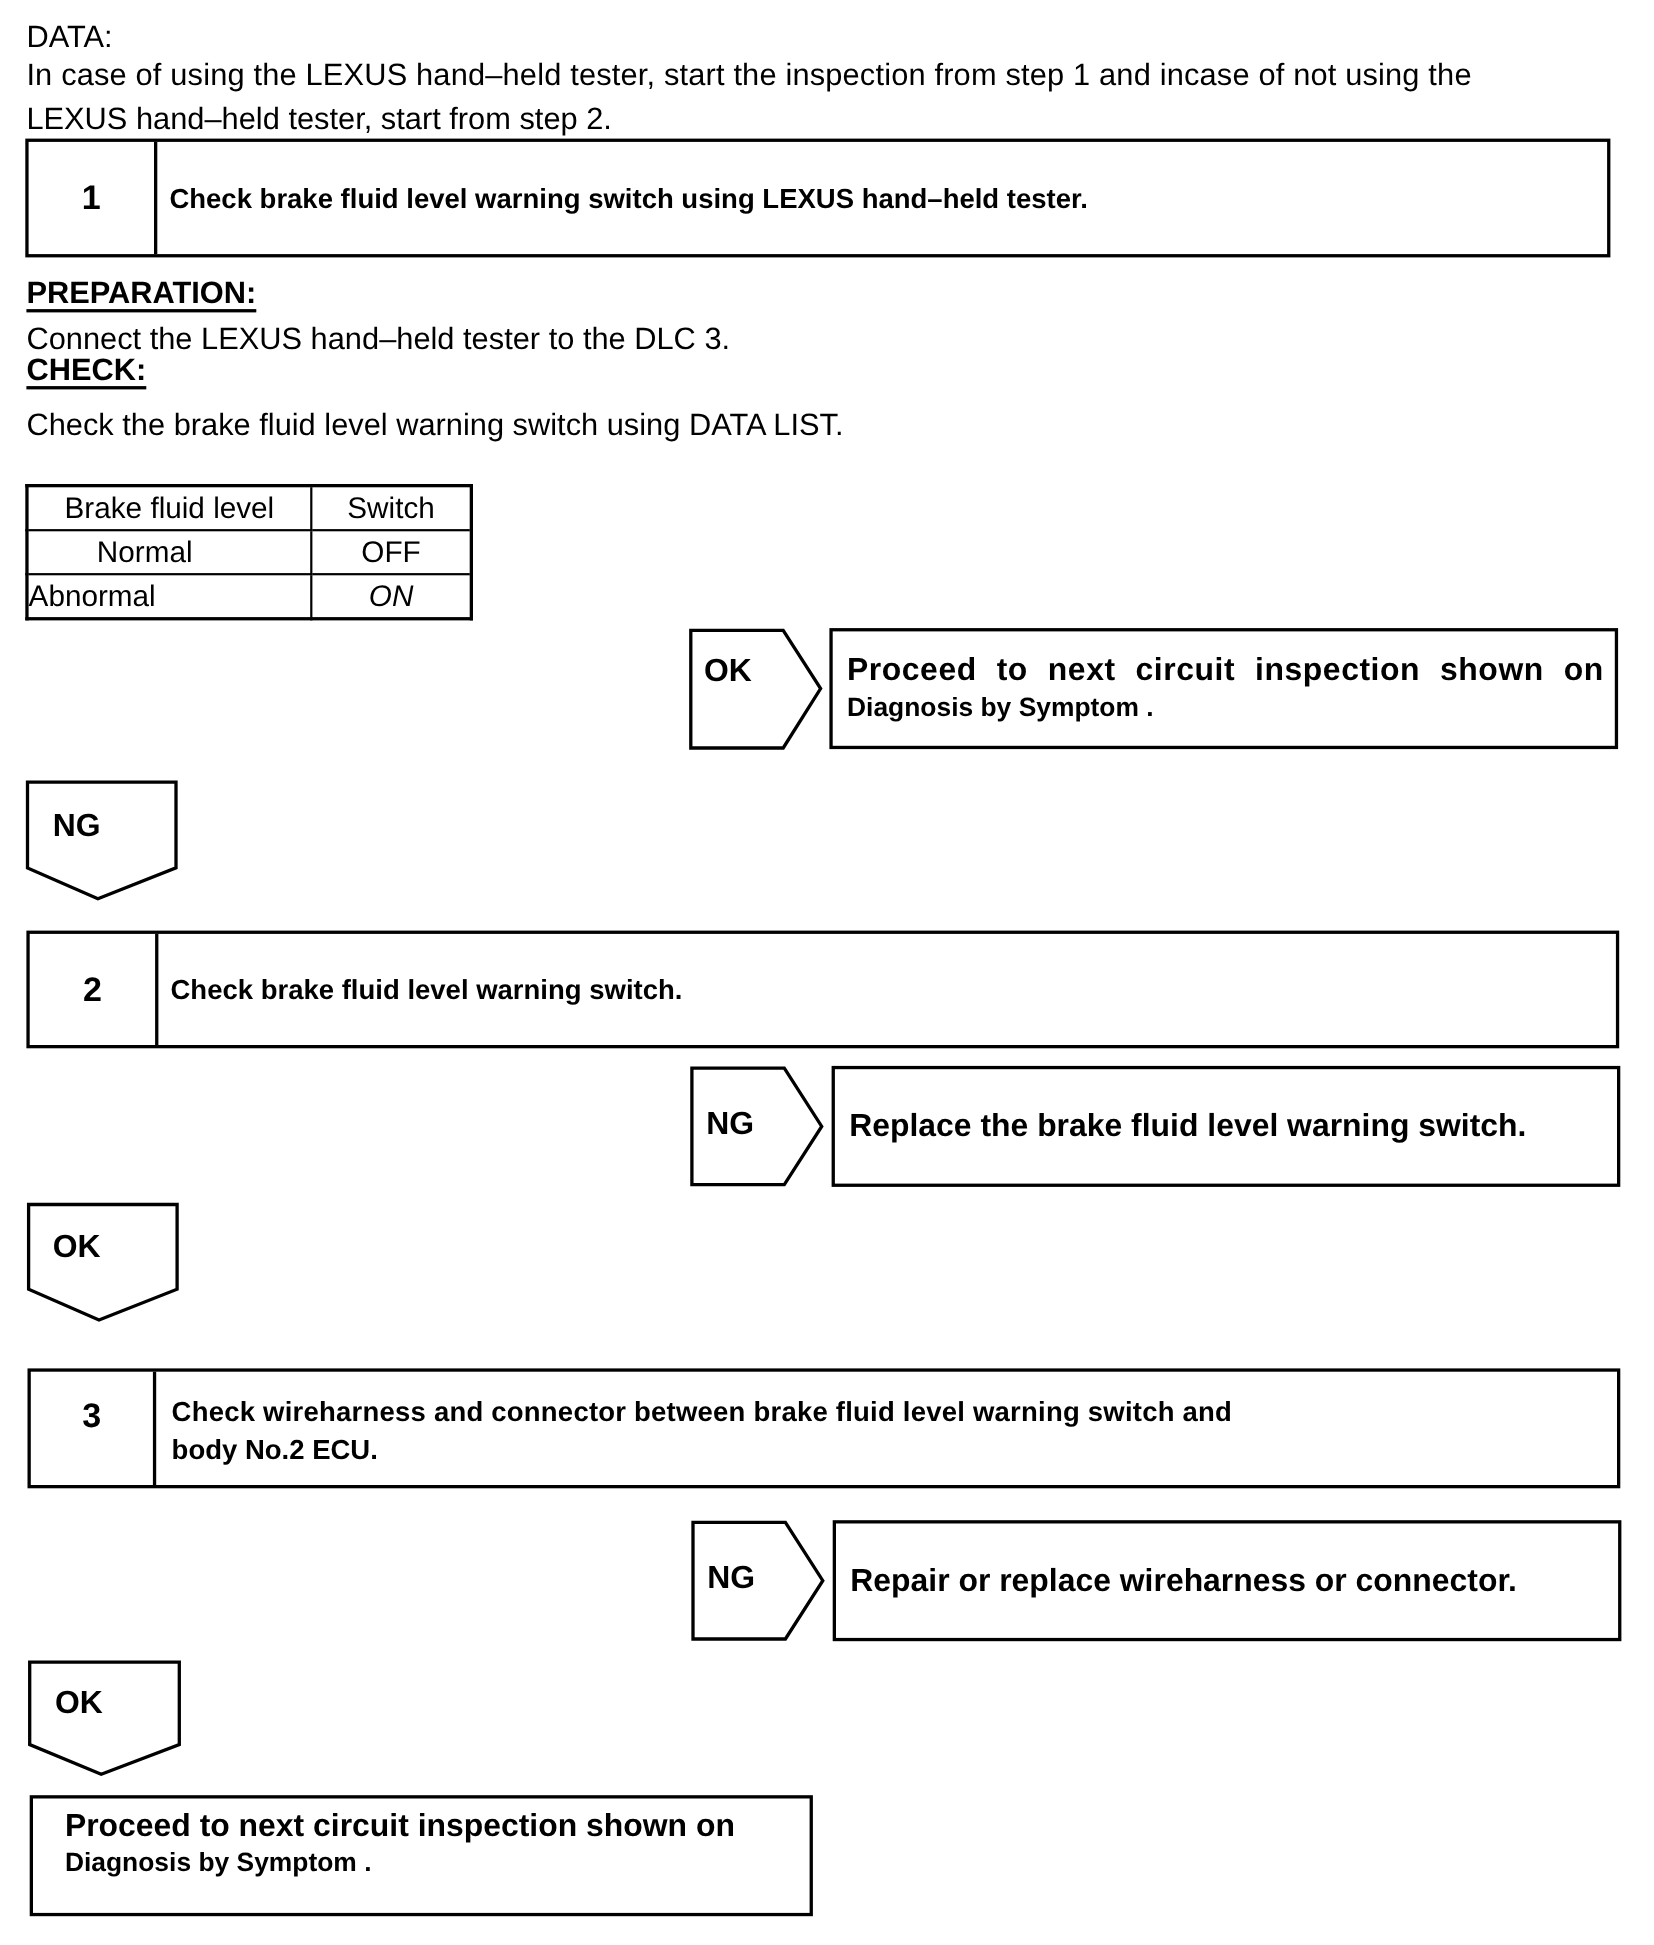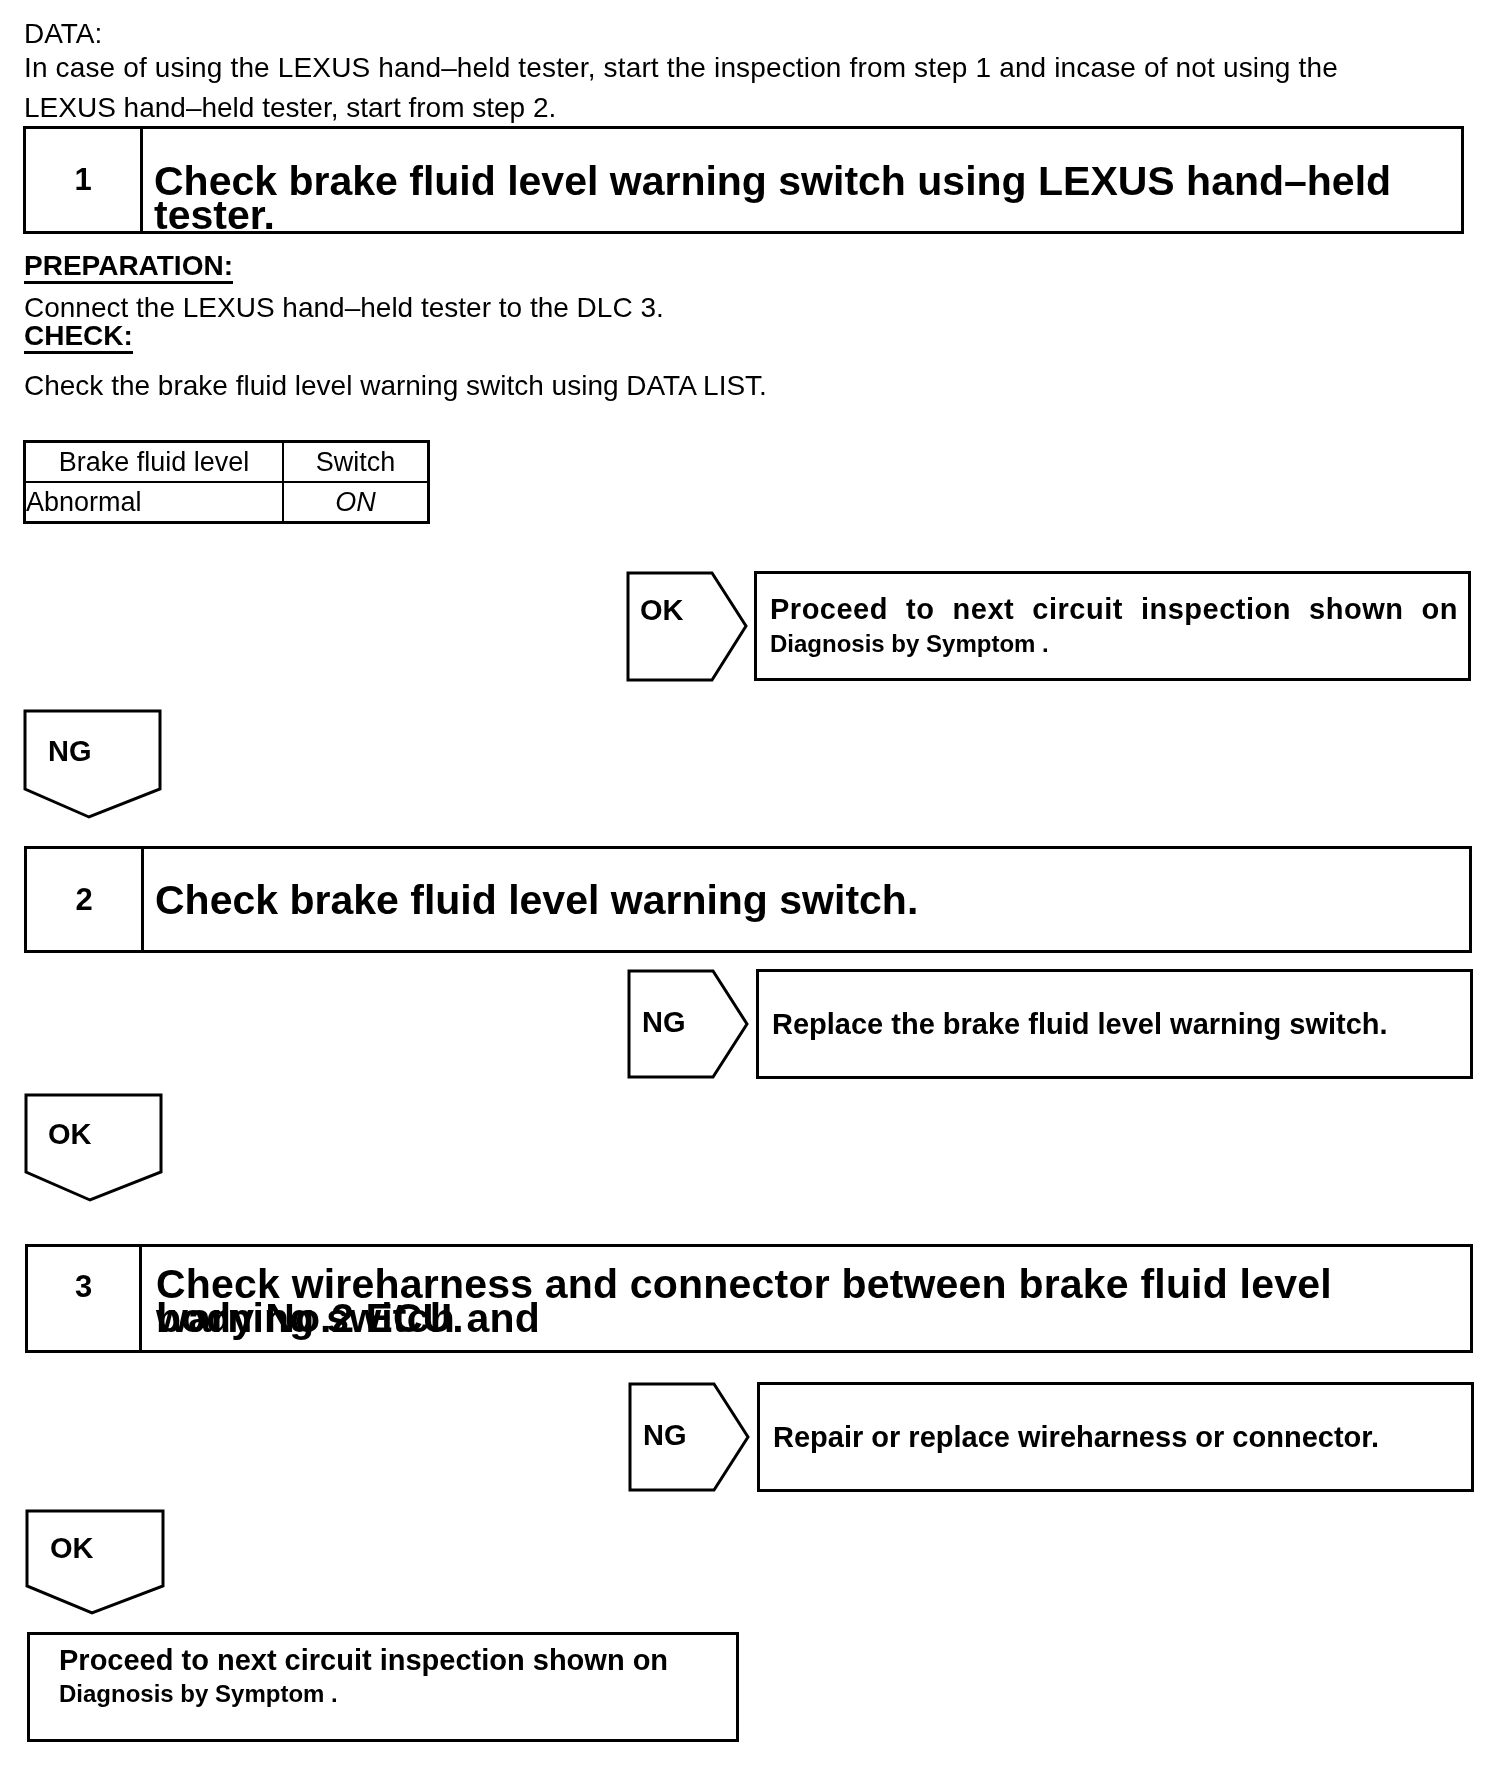--- a/index.html
+++ b/index.html
@@ -7,21 +7,21 @@
          font-family: "Liberation Sans", sans-serif; color: #000; }
   .abs { position: absolute; }
   .reg { font-size: 28px; line-height: 39px; white-space: nowrap; }
   .head { font-size: 28px; font-weight: bold; white-space: nowrap; line-height: 32px; }
   .ul { border-bottom: 3px solid #000; }
   .stepbox { position: absolute; border: 3px solid #000; box-sizing: border-box; }
   .stepnum { position: absolute; top: 0; bottom: 0; left: 0; width: 114px;
              border-right: 3px solid #000; display: flex; align-items: center;
              justify-content: center; font-weight: bold; font-size: 31px; }
   .steptext { position: absolute; left: 128px; right: 14px; font-weight: bold;
-              font-size: 41px; line-height: 34px; }
+              font-size: 25px; line-height: 34px; }
   .resbox { position: absolute; border: 3px solid #000; box-sizing: border-box; }
   .restext { position: absolute; left: 13px; right: 10px; font-weight: bold; }
   table.dl { position: absolute; border-collapse: collapse; }
   table.dl td { border: 2px solid #000; font-size: 27px; padding: 0; height: 38px; }
   table.dl { border: 3px solid #000; }
   svg.arr { position: absolute; overflow: visible; }
   .arrlabel { position: absolute; font-weight: bold; font-size: 29px; text-align: left; }
 </style>
 </head>
 <body>
@@ -38,20 +38,24 @@
 <div class="abs head" style="left:24px; top:234px;margin-top:16px;"><span class="ul">PREPARATION:</span></div>
 <div class="abs reg" style="left:24px; top:288px;">Connect the LEXUS hand–held tester to the DLC 3.</div>
 <div class="abs head" style="left:24px; top:320px;"><span class="ul">CHECK:</span></div>
 <div class="abs reg" style="left:24px; top:366px;">Check the brake fluid level warning  switch using DATA LIST.</div>
 
 <table class="dl" style="left:23px; top:440px; width:407px;">
   <tbody>
       <tr>
     <td style="width:256px; text-align:center;">Brake fluid level</td>
     <td style="text-align:center;">Switch</td>
+  </tr>
+  <tr>
+    <td style="padding-left:62px;">Normal</td>
+    <td style="text-align:center;">OFF</td>
   </tr>
   <tr>
     <td style="">Abnormal</td>
     <td style="text-align:center;font-style:italic;">ON</td>
   </tr>
 </tbody>
   </table>
 
 <svg class="arr" style="left:626px; top:571px;" width="124" height="112">
   <polygon points="2,2 86,2 120,55 86,109 2,109" fill="#fff" stroke="#000" stroke-width="3"></polygon>

